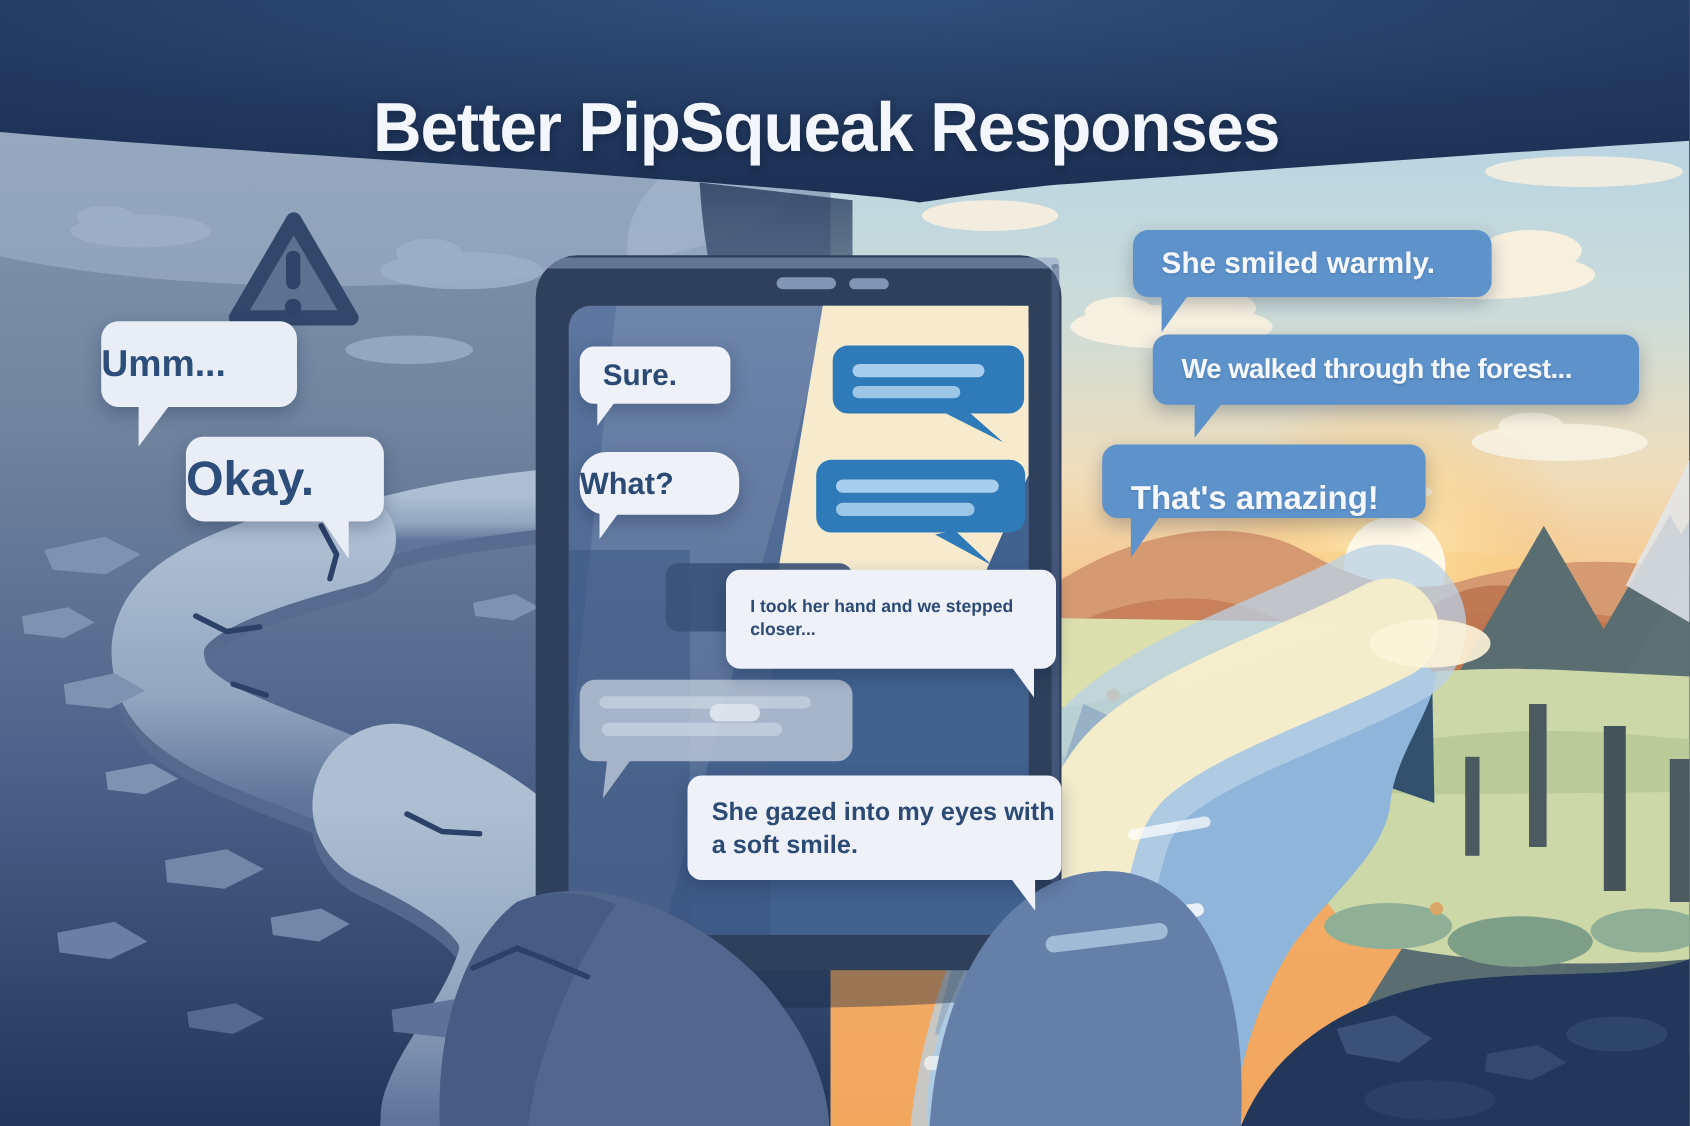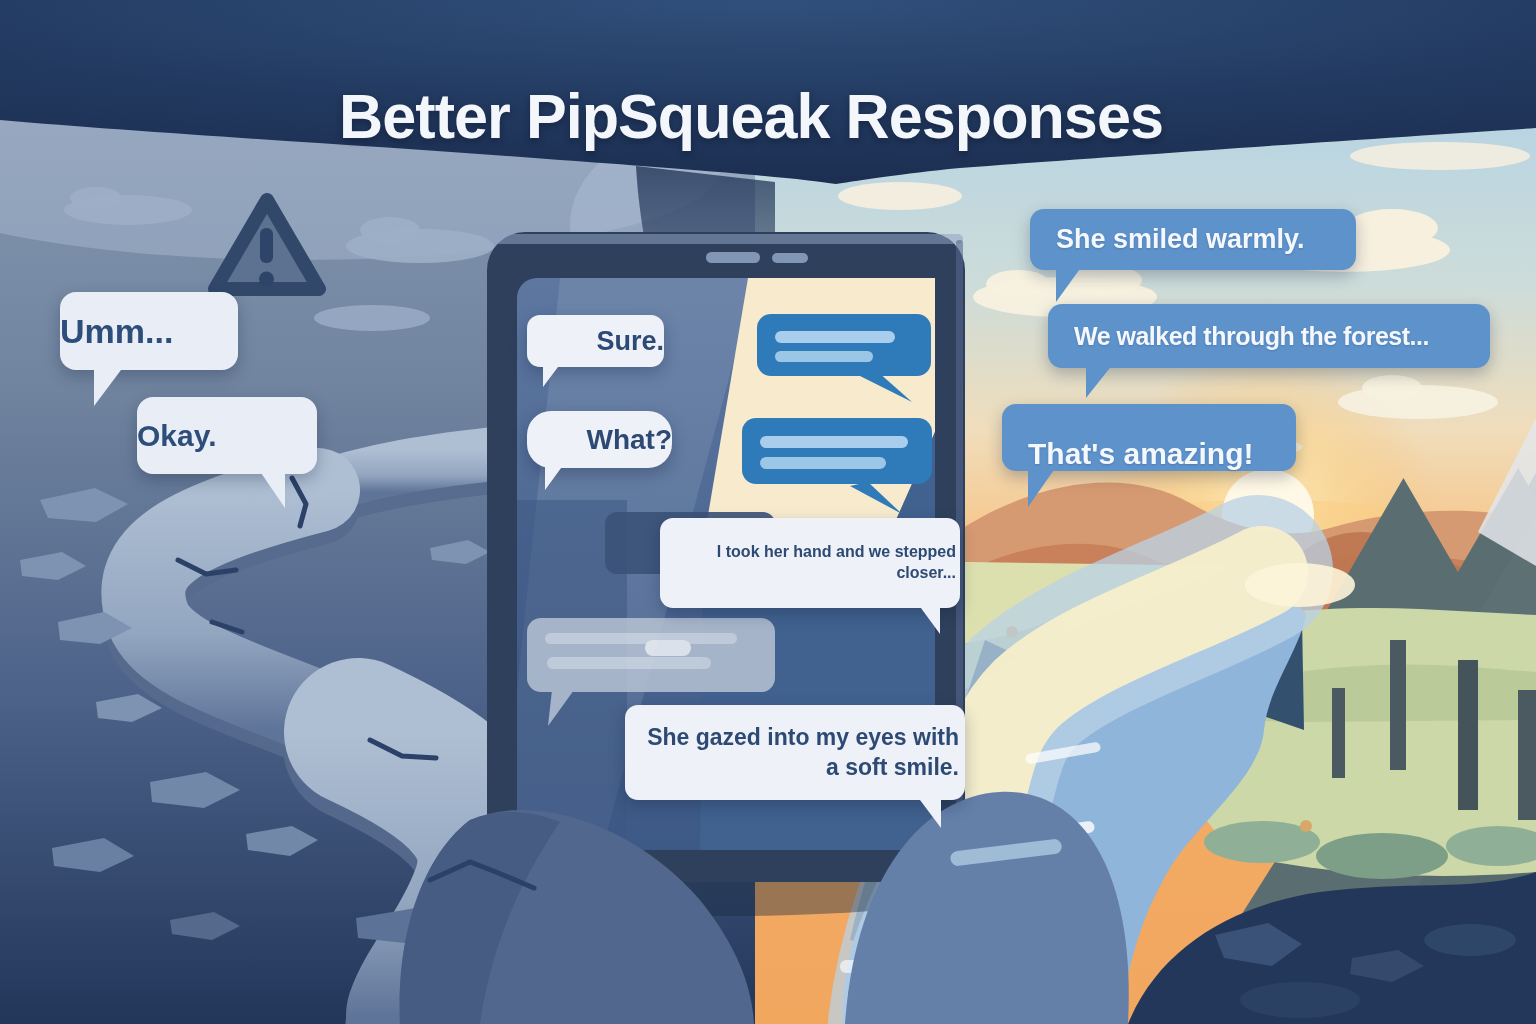--- a/index.html
+++ b/index.html
@@ -20,27 +20,27 @@
   
   .bubble{
     position:absolute;display:flex;align-items:center;
     font-weight:700;border-radius:16px;
     box-shadow:0 6px 16px rgba(15,30,60,.28);
     white-space:nowrap;
   }
   .bubble .txt{display:block;width:100%;}
   .tail{position:absolute;width:0;height:0;}
 
-  .light{background:#e9eef6;color:#2d4d7a;}
-  .screenb{background:#eef2f8;color:#2c4a74;border-radius:13px;text-align:right;}
+  .light{background:#e9eef6;color:#2d4d7a;margin-left:32px;}
+  .screenb{background:#eef2f8;color:#2c4a74;border-radius:13px;}
   .rblue{background:#5e92cb;color:#f4f8fc;border-radius:14px;text-shadow:0 1px 2px rgba(30,60,100,.25);}
 
   .b-umm{left:60px;top:292px;width:178px;height:78px;font-size:34px;justify-content:center;}
   .b-umm .tail{left:34px;bottom:-36px;border-top:40px solid #e9eef6;border-right:30px solid transparent;}
-  .b-okay{left:137px;top:397px;width:180px;height:77px;font-size:30px;justify-content:center;}
+  .b-okay{left:137px;top:397px;width:180px;height:77px;font-size:44px;justify-content:center;}
   .b-okay .tail{right:32px;bottom:-34px;border-top:38px solid #e9eef6;border-left:26px solid transparent;}
 
   .b-sure{left:527px;top:315px;width:116px;height:52px;font-size:27px;padding-left:21px;}
   .b-sure .tail{left:16px;bottom:-20px;border-top:24px solid #eef2f8;border-right:18px solid transparent;}
   .b-what{left:527px;top:411px;width:145px;height:57px;font-size:28px;border-radius:24px;}
   .b-what .tail{left:18px;bottom:-22px;border-top:26px solid #eef2f8;border-right:19px solid transparent;}
 
   .b-hand{left:660px;top:518px;width:274px;height:90px;font-size:16px;line-height:1.3;
           padding-left:22px;padding-right:4px;white-space:normal;}
   .b-hand .tail{right:20px;bottom:-26px;border-top:30px solid #eef2f8;border-left:22px solid transparent;}

